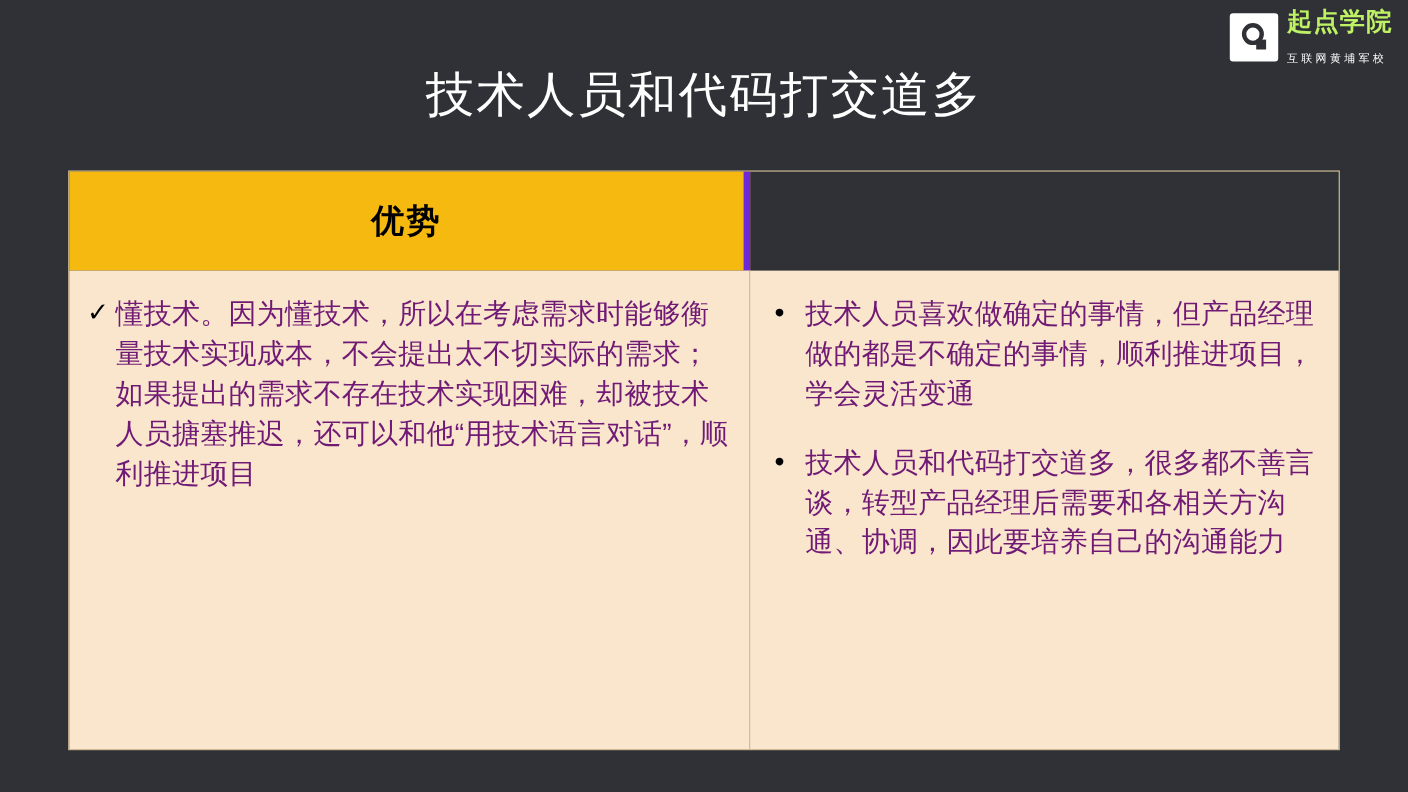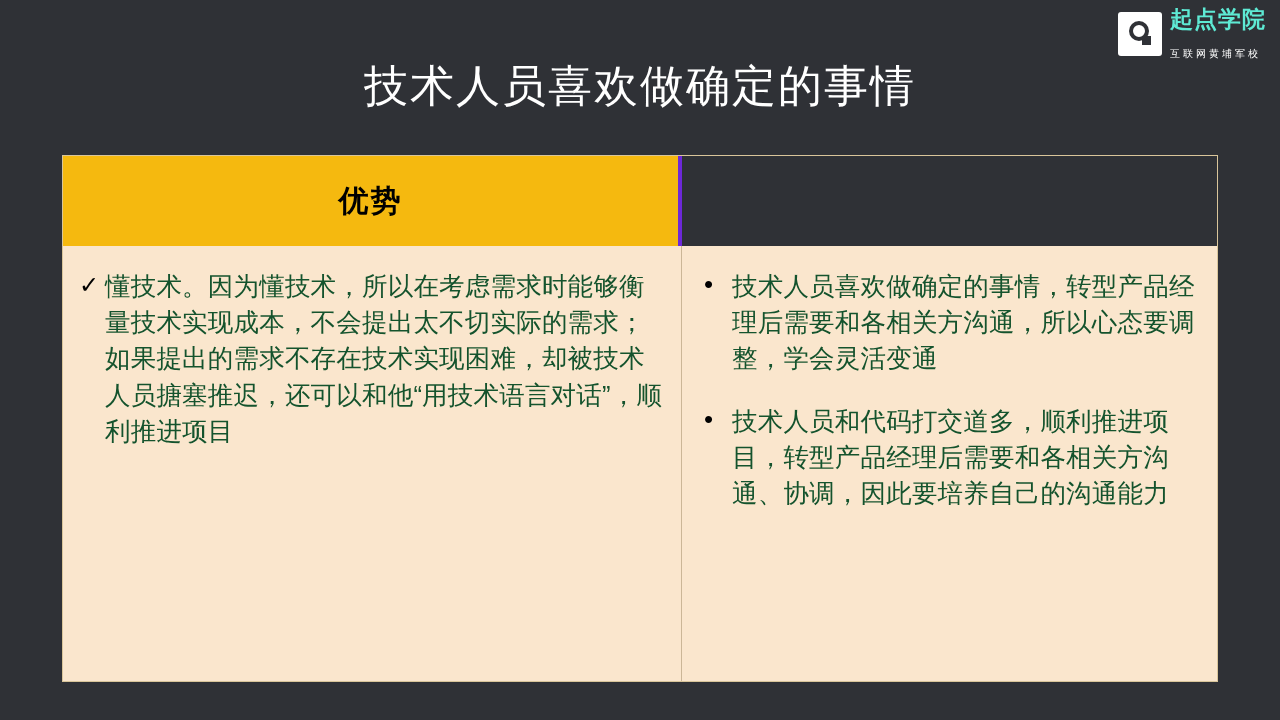--- a/index.html
+++ b/index.html
@@ -53,21 +53,21 @@
     background: #2f3136;
     transform: rotate(0deg);
   }
   .logo-text {
     display: flex;
     flex-direction: column;
     justify-content: center;
     line-height: 1;
   }
   .logo-title {
-    color: #5eead4;
+    color: #bef264;
     font-size: 23px;
     font-weight: bold;
     letter-spacing: 1px;
   }
   .logo-sub {
     color: #ffffff;
     font-size: 10px;
     letter-spacing: 3px;
     margin-top: 18px;
   }
@@ -106,21 +106,21 @@
     background: #f5b90f;
     color: #000000;
     font-size: 30px;
     font-weight: bold;
     display: flex;
     align-items: center;
     justify-content: center;
     letter-spacing: 2px;
     box-sizing: border-box;
   }
-  .th.left { width: 619px; border-right: 4px solid #6d28d9; }
+  .th.left { width: 619px; border-right: 6px solid #6d28d9; }
   .th.right { flex: 1; }
 
   .table-body {
     display: flex;
     flex: 1;
     background: #fae6cd;
   }
   .td {
     box-sizing: border-box;
     padding: 22px 12px 10px 14px;
@@ -128,21 +128,21 @@
   .td.left { width: 619px; border-right: 1px solid #cbb697; }
   .td.right { flex: 1; padding-left: 18px; }
 
   ul.bullets {
     list-style: none;
     margin: 0;
     padding: 0;
   }
   ul.bullets li {
     position: relative;
-    color: #14532d;
+    color: #701a75;
     font-size: 25.5px;
     line-height: 1.42;
     margin-bottom: 26px;
     padding-left: 28px;
     letter-spacing: 0.2px;
   }
   ul.bullets li:last-child { margin-bottom: 0; }
 
   ul.bullets.check li::before {
     content: "\2713";
@@ -166,32 +166,32 @@
 <body>
 
 <div class="logo">
   <div class="logo-mark"></div>
   <div class="logo-text">
     <span class="logo-title">起点学院</span>
     <span class="logo-sub">互联网黄埔军校</span>
   </div>
 </div>
 
-<h1 class="slide-title">技术人员喜欢做确定的事情</h1>
+<h1 class="slide-title">技术人员和代码打交道多</h1>
 
 <div class="table">
   <div class="table-head">
     <div class="th left">优势</div>
   </div>
   <div class="table-body">
     <div class="td left">
       <ul class="bullets check">
         <li>懂技术。因为懂技术，所以在考虑需求时能够衡量技术实现成本，不会提出太不切实际的需求；如果提出的需求不存在技术实现困难，却被技术人员搪塞推迟，还可以和他“用技术语言对话”，顺利推进项目</li>
       </ul>
     </div>
     <div class="td right">
       <ul class="bullets dot">
-        <li>技术人员喜欢做确定的事情，转型产品经理后需要和各相关方沟通，所以心态要调整，学会灵活变通</li>
-        <li>技术人员和代码打交道多，顺利推进项目，转型产品经理后需要和各相关方沟通、协调，因此要培养自己的沟通能力</li>
+        <li>技术人员喜欢做确定的事情，但产品经理做的都是不确定的事情，顺利推进项目，学会灵活变通</li>
+        <li>技术人员和代码打交道多，很多都不善言谈，转型产品经理后需要和各相关方沟通、协调，因此要培养自己的沟通能力</li>
       </ul>
     </div>
   </div>
 </div>
 
 </body></html>

